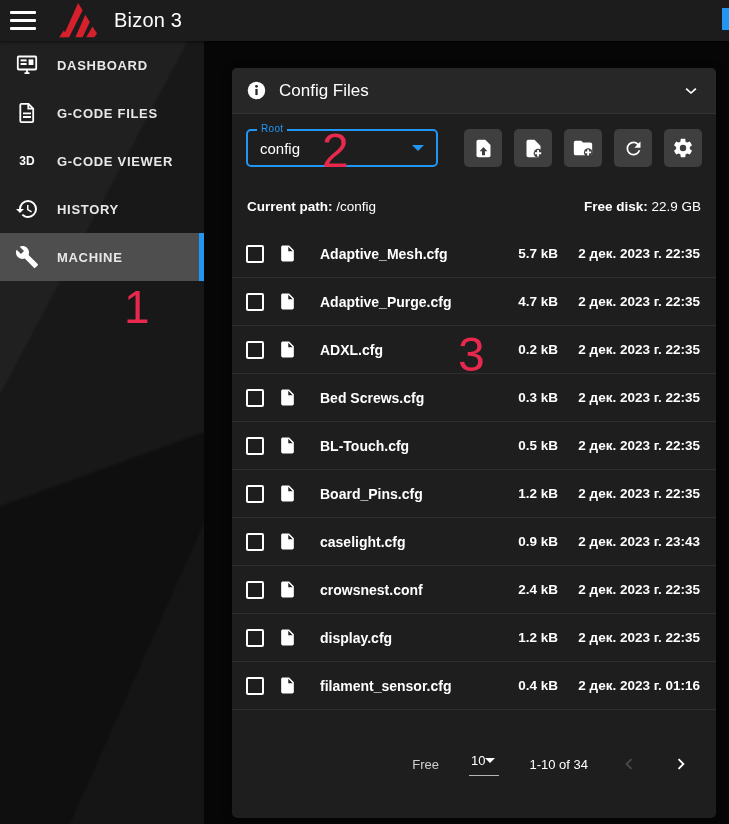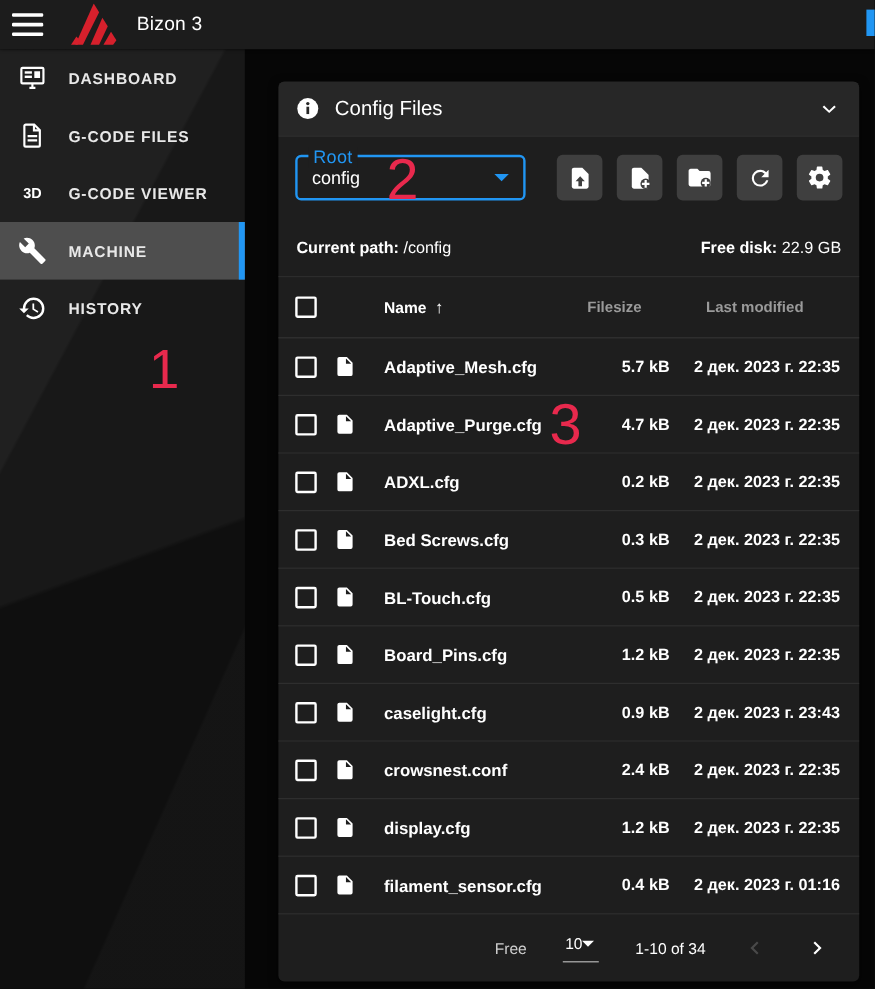--- a/index.html
+++ b/index.html
@@ -11,21 +11,21 @@
   
   .topbar{
     position:absolute; top:0; left:0; width:729px; height:41px;
     background:#1c1c1c; display:flex; align-items:center;
     box-shadow:0 1px 3px rgba(0,0,0,.6); z-index:5;
   }
   .hamburger{ width:46px; height:41px; display:flex; flex-direction:column;
     justify-content:center; align-items:center; gap:5px; cursor:pointer;}
   .hamburger span{ display:block; width:26px; height:3px; background:#fff; border-radius:1px;}
   .logo{ margin-left:12px; display:flex; align-items:center;}
-  .app-title{ margin-left:14px; font-size:16px; color:#fff; letter-spacing:.2px;}
+  .app-title{ margin-left:14px; font-size:20px; color:#fff; letter-spacing:.2px;}
   .scroll-thumb{ position:absolute; right:0; top:8px; width:7px; height:22px; background:#2196f3;}
   
   .sidebar{
     position:absolute; top:41px; left:0; width:204px; height:783px;
     background-color:#181818;
     background-image:
       linear-gradient(118deg, rgba(255,255,255,.035) 0%, rgba(255,255,255,.035) 30%, transparent 30.5%),
       linear-gradient(294deg, rgba(255,255,255,.025) 0%, rgba(255,255,255,.025) 24%, transparent 24.5%),
       linear-gradient(160deg, transparent 54%, rgba(0,0,0,.38) 54.5%);
     z-index:4;
@@ -54,21 +54,21 @@
   .collapse-btn{ cursor:pointer; display:flex; }
   
   .toolbar{ height:68px; display:flex; align-items:center; padding:0 14px; }
   .root-select{
     position:relative; width:192px; height:38px;
     border:2px solid #2196f3; border-radius:5px;
     display:flex; align-items:center; padding:0 12px; cursor:pointer;
   }
   .root-select .flabel{
     position:absolute; top:-8px; left:9px; background:#1e1e1e;
-    color:#2196f3; font-size:15px; padding:0 4px; letter-spacing:.3px;
+    color:#2196f3; font-size:10px; padding:0 4px; letter-spacing:.3px;
   }
   .root-select .fvalue{ font-size:15px; color:#fff; }
   .root-select .tri{
     margin-left:auto; width:0; height:0;
     border-left:6px solid transparent; border-right:6px solid transparent;
     border-top:6px solid #2196f3;
   }
   .tool-buttons{ margin-left:auto; display:flex; gap:12px; }
   .tool-btn{
     width:38px; height:38px; background:#3f3f3f; border-radius:5px;
@@ -165,35 +165,35 @@
         <path d="M13.3 3v4.6h4.7" fill="none" stroke="#fff" stroke-width="1.8"></path>
         <path d="M8 12.4h8M8 16h8" stroke="#fff" stroke-width="1.8"></path>
       </svg>
     </span>
     <span class="lbl">G-CODE FILES</span>
   </div>
   <div class="nav-item">
     <span class="icn icn-3d">3D</span>
     <span class="lbl">G-CODE VIEWER</span>
   </div>
+  <div class="nav-item">
+    <span class="icn">
+      <svg width="24" height="24" viewBox="0 0 24 24">
+        <path fill="#fff" d="M13.5,8H12V13L16.28,15.54L17,14.33L13.5,12.25V8M13,3A9,9 0 0,0 4,12H1L4.96,16.03L9,12H6A7,7 0 0,1 13,5A7,7 0 0,1 20,12A7,7 0 0,1 13,19C11.07,19 9.32,18.21 8.06,16.94L6.64,18.36C8.27,20 10.5,21 13,21A9,9 0 0,0 22,12A9,9 0 0,0 13,3"></path>
+      </svg>
+    </span>
+    <span class="lbl">HISTORY</span>
+  </div>
   <div class="nav-item active">
     <span class="icn">
       <svg width="24" height="24" viewBox="0 0 24 24">
         <path fill="#fff" d="M22.7,19L13.6,9.9C14.5,7.6 14,4.9 12.1,3C10.1,1 7.1,0.6 4.7,1.7L9,6L6,9L1.6,4.7C0.4,7.1 0.9,10.1 2.9,12.1C4.8,14 7.5,14.5 9.8,13.6L18.9,22.7C19.3,23.1 19.9,23.1 20.3,22.7L22.6,20.4C23.1,20 23.1,19.3 22.7,19Z"></path>
       </svg>
     </span>
     <span class="lbl">MACHINE</span>
-  </div>
-  <div class="nav-item">
-    <span class="icn">
-      <svg width="24" height="24" viewBox="0 0 24 24">
-        <path fill="#fff" d="M13.5,8H12V13L16.28,15.54L17,14.33L13.5,12.25V8M13,3A9,9 0 0,0 4,12H1L4.96,16.03L9,12H6A7,7 0 0,1 13,5A7,7 0 0,1 20,12A7,7 0 0,1 13,19C11.07,19 9.32,18.21 8.06,16.94L6.64,18.36C8.27,20 10.5,21 13,21A9,9 0 0,0 22,12A9,9 0 0,0 13,3"></path>
-      </svg>
-    </span>
-    <span class="lbl">HISTORY</span>
   </div>
 </div>
 
 <div class="panel">
 
   <div class="panel-header">
     <span style="display:flex;">
       <svg width="21" height="21" viewBox="0 0 24 24">
         <circle cx="12" cy="12" r="10" fill="#fff"></circle>
         <rect x="10.7" y="10.2" width="2.6" height="7" fill="#272727"></rect>
@@ -247,32 +247,20 @@
         </svg>
       </div>
     </div>
   </div>
 
   <div class="path-row">
     <span><b>Current path:</b><span> /config</span></span>
     <span><b>Free disk:</b><span> 22.9 GB</span></span>
   </div>
 
-  <div class="thead">
-    <div class="col-check">
-        <span class="checkbox"></span>
-      </div>
-    <div class="col-icon"></div>
-    <div class="col-name">
-      <span>Name</span>
-      <span class="sort-arrow">↑</span>
-    </div>
-    <div class="col-size">Filesize</div>
-    <div class="col-date">Last modified</div>
-  </div>
 
   <div class="tbody">
   <div class="trow">
     <div class="col-check">
           <span class="checkbox"></span>
         </div>
     <div class="col-icon">
       <span style="display:flex;">
         <svg width="19" height="19" viewBox="0 0 24 24">
           <path fill="#fff" d="M13,9V3.5L18.5,9M6,2C4.89,2 4,2.89 4,4V20A2,2 0 0,0 6,22H18A2,2 0 0,0 20,20V8L14,2H6Z"></path>

